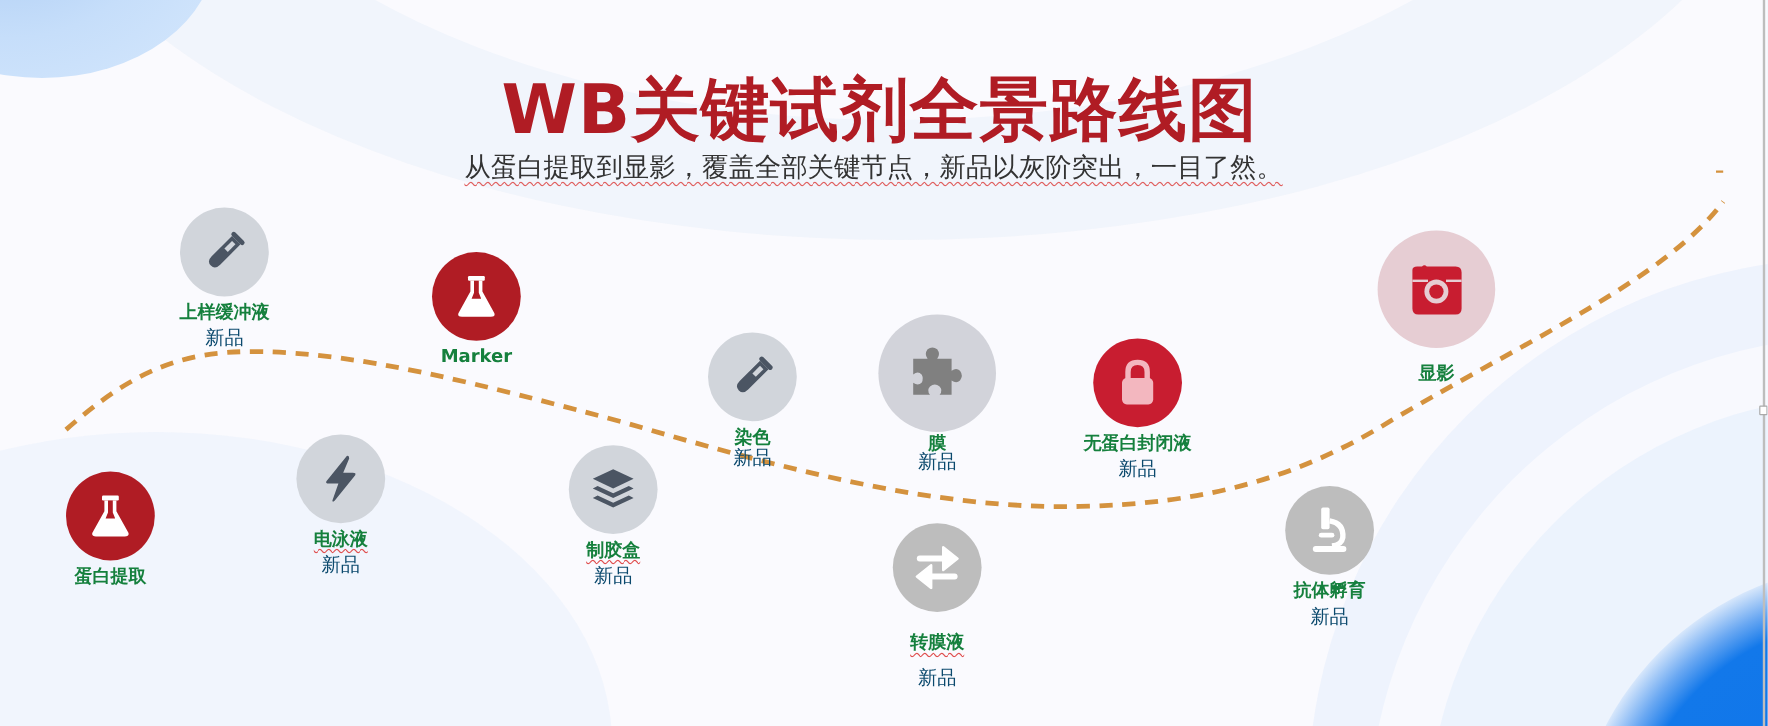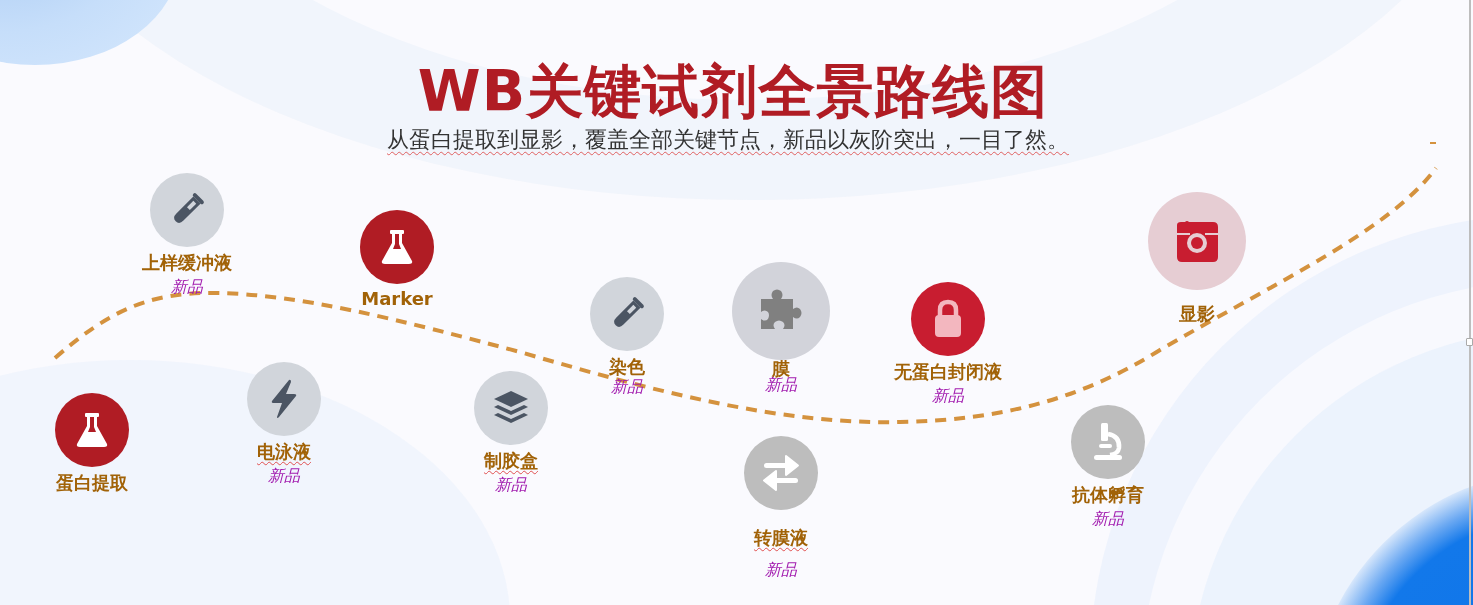--- a/index.html
+++ b/index.html
@@ -66,26 +66,26 @@
     text-underline-offset: 4px;
   }
 
   svg.path { position: absolute; left: 0; top: 0; }
 
   .node { position: absolute; display: flex; flex-direction: column; align-items: center; }
   .circle {
     border-radius: 50%; display: flex; align-items: center; justify-content: center;
   }
   .label {
-    font-weight: bold; font-size: 18px; color: #a16207; white-space: nowrap; margin-top: 4px;
+    font-weight: bold; font-size: 15px; color: #15803d; white-space: nowrap; margin-top: 4px;
   }
   .label.wavy {
     text-decoration: underline wavy #e05050; text-decoration-thickness: 1px; text-underline-offset: 3px;
   }
-  .tag { font-size: 16px; color: #a21caf; white-space: nowrap; margin-top: 2px; font-style: italic; }
+  .tag { font-size: 16px; color: #0c4a6e; white-space: nowrap; margin-top: 2px; }
 </style>
 </head>
 <body>
 
 <div class="bg-layer">
   <div class="blob ring-top"></div>
   <div class="blob ring-top-inner"></div>
   <div class="blob blob-bl"></div>
   <div class="blob ring-right"></div>
   <div class="blob ring-right-2"></div>

